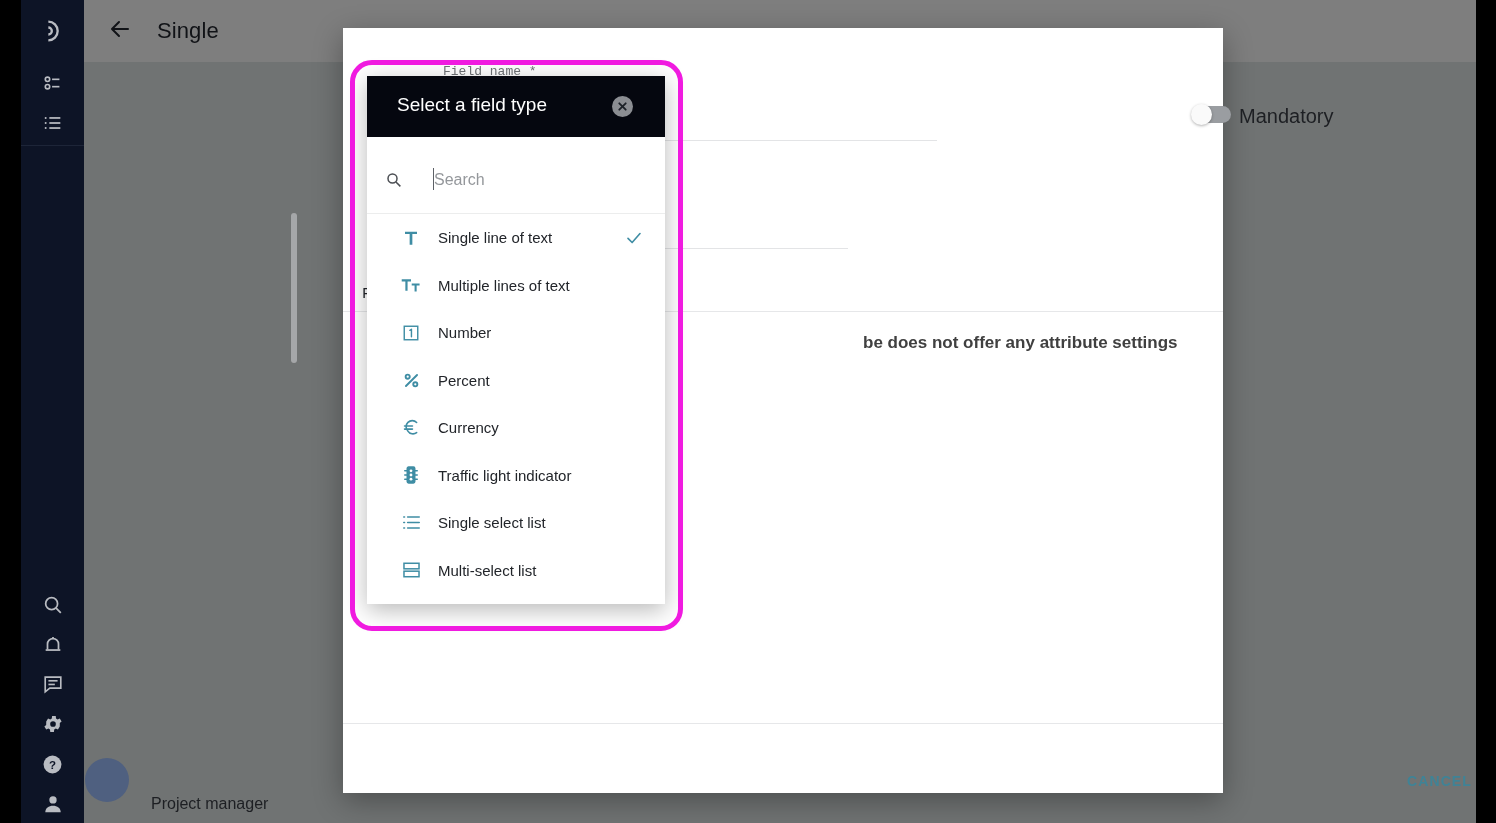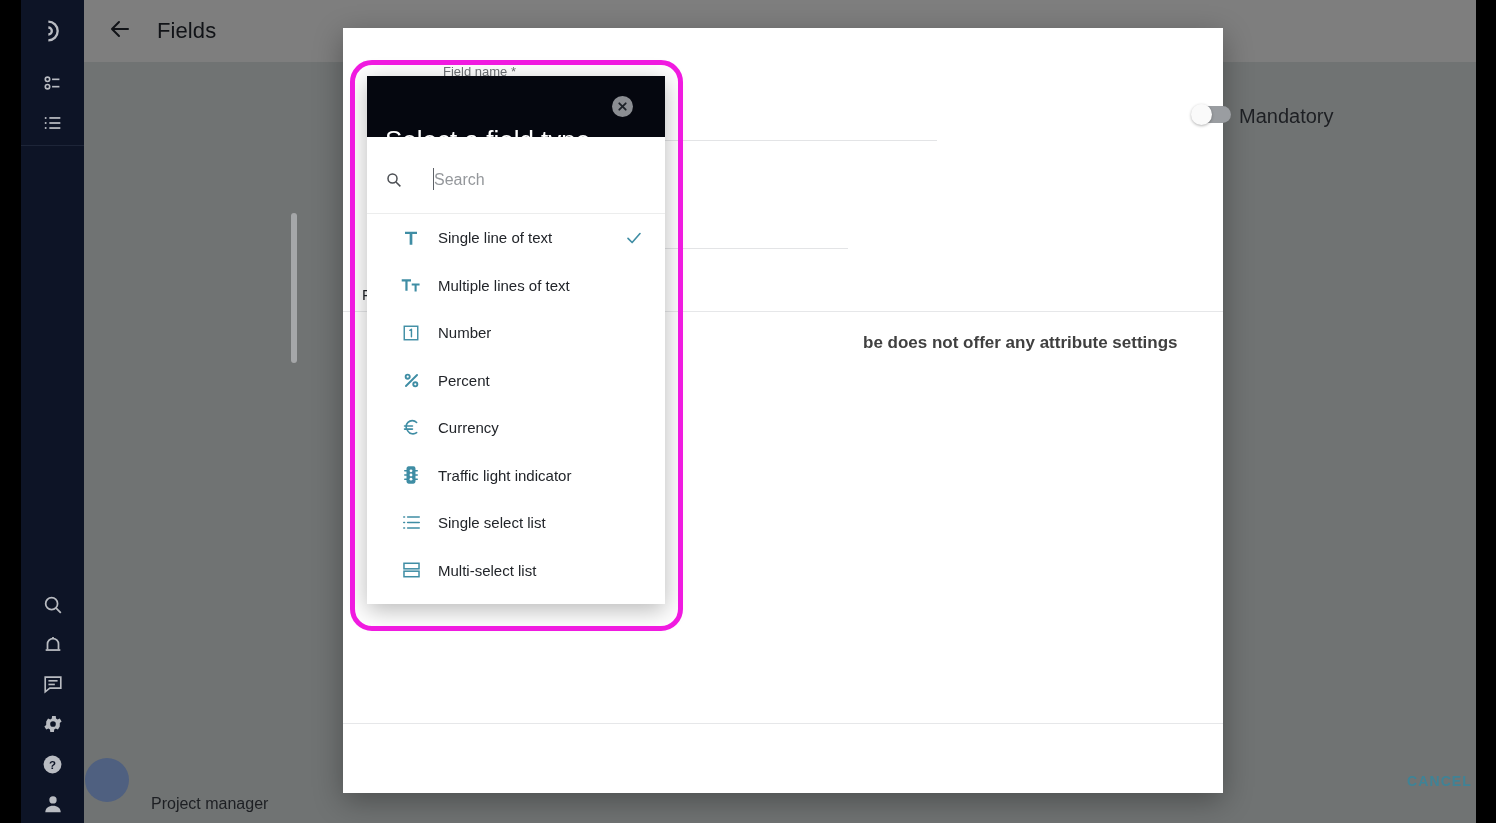--- a/index.html
+++ b/index.html
@@ -90,20 +90,21 @@
     left: 343px; top: 28px;
     width: 880px; height: 765px;
     background: #ffffff;
     box-shadow: 0 8px 28px rgba(0,0,0,.32);
   }
   .dlg-label {
     position: absolute;
     font-size: 13px;
     color: #6f7276;
     white-space: nowrap;
+    font-family: Liberation Mono, monospace;
   }
   .dlg-underline {
     position: absolute;
     height: 1px;
     background: #e3e4e6;
   }
   .dlg-section-divider {
     position: absolute;
     left: 0; width: 880px; height: 1px;
     background: #e6e7e9;
@@ -200,24 +201,23 @@
     z-index: 30;
     overflow: hidden;
   }
   .popup-header {
     position: absolute;
     left: 0; top: 0; width: 298px; height: 61px;
     background: #05070f;
   }
   .popup-title {
     position: absolute;
-    left: 18px; top: 18px;
-    font-size: 26px;
+    left: 30px; top: 18px;
+    font-size: 19px;
     color: #ffffff;
-    margin-top: 31px;
   }
   .popup-close {
     position: absolute;
     left: 245px; top: 20px;
     width: 21px; height: 21px;
     border-radius: 50%;
     background: #8b8d92;
     display: flex; align-items: center; justify-content: center;
     cursor: pointer;
   }
@@ -405,21 +405,21 @@
   </div>
 
   <div class="hdr-back">
     <span>
       <svg width="24" height="24" viewBox="0 0 24 24" fill="none" stroke="#111317" stroke-width="2" stroke-linecap="round" stroke-linejoin="round">
         <line x1="20" y1="12" x2="5" y2="12"></line>
         <polyline points="11,5 4,12 11,19"></polyline>
       </svg>
     </span>
   </div>
-  <div class="hdr-title">Fields</div>
+  <div class="hdr-title">Single</div>
 
   <div class="pm-row">
     <div class="pm-avatar"></div>
     <div class="pm-name">Project manager</div>
   </div>
 
   <div class="dialog">
     <div class="dlg-label" style="left:100px; top:36px;">Field name *</div>
     <div class="dlg-underline" style="left:100px; top:112px; width:494px;"></div>
 

